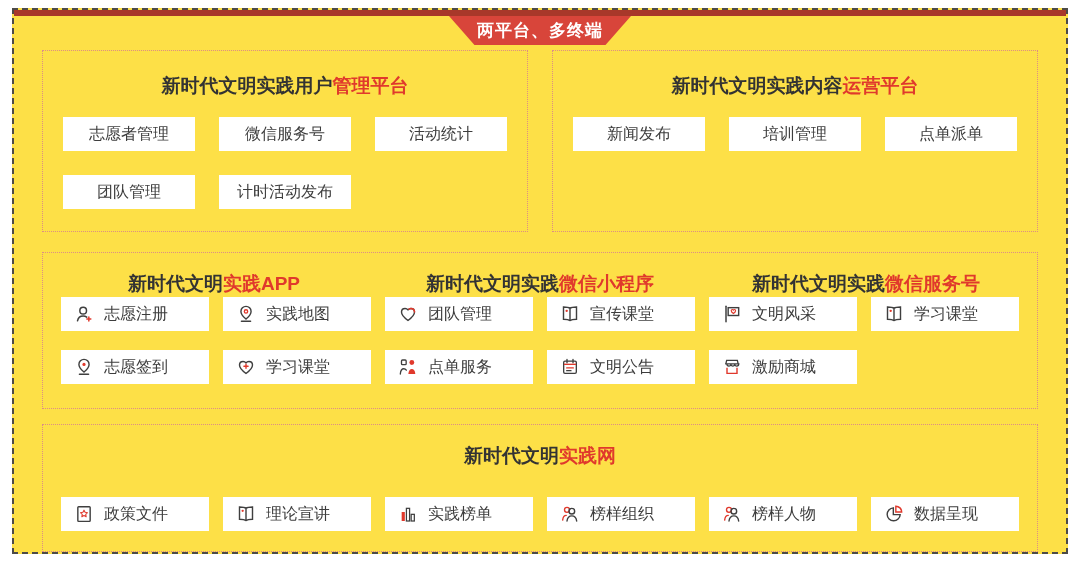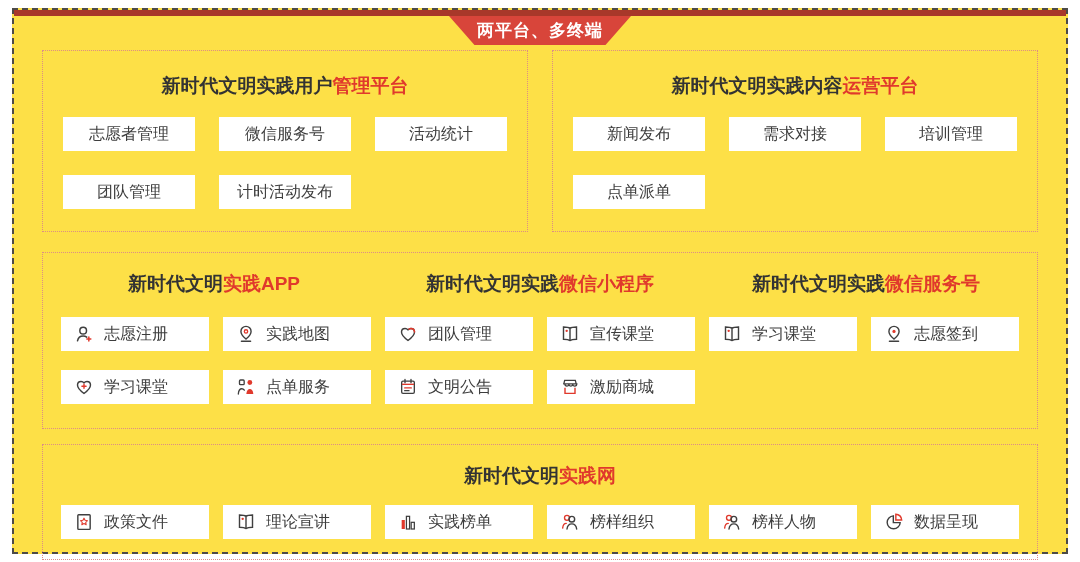--- a/index.html
+++ b/index.html
@@ -17,30 +17,30 @@
   .panel { border: 1px dotted #dd8d85; }
   .panel.half { flex: 1; padding: 16px 20px 22px; }
   .panel-title { text-align: center; font-size: 19px; font-weight: bold;
     color: #333333; margin: 6px 0 18px; }
   .accent { color: #e0392c; }
   .btn-grid { display: grid; grid-template-columns: repeat(3, 1fr);
     column-gap: 16px; row-gap: 18px; gap: 24px; }
   .btn { background: #ffffff; height: 34px; display: flex; align-items: center;
     justify-content: center; font-size: 16px; color: #3d3d3d; }
   .panel.wide { margin-top: 20px; padding: 14px 18px 24px; }
-  .group-titles { display: grid; grid-template-columns: repeat(3, 1fr); margin: 4px 0 20px; gap: 20px; }
+  .group-titles { display: grid; grid-template-columns: repeat(3, 1fr); margin: 4px 0 0; gap: 20px; }
   .group-titles .panel-title { margin: 0; }
   .item-grid { display: grid; grid-template-columns: repeat(6, 1fr);
     column-gap: 14px; row-gap: 19px; }
   .item { background: #ffffff; height: 34px; display: flex; align-items: center;
     gap: 10px; padding-left: 13px; font-size: 16px; color: #3d3d3d; }
   .item .icon { width: 20px; height: 20px; flex: none; display: flex; }
   .item .icon svg { width: 20px; height: 20px; }
   .panel.bottom { margin-top: 15px; padding: 14px 18px 20px; }
-  .panel.bottom .panel-title { margin: 4px 0 16px; }
+  .panel.bottom .panel-title { margin: 4px 0 28px; }
   .spacer-cell { visibility: hidden; }
 </style>
 </head>
 <body>
 
 <div class="frame">
   <div class="topbar"></div>
   <div class="badge">
     <span>两平台、多终端</span>
   </div>
@@ -59,21 +59,20 @@
           <div class="btn">团队管理</div>
           <div class="btn">计时活动发布</div>
         </div>
       </div>
       <div class="panel half">
         <div class="panel-title">
           <span>新时代文明实践内容</span><span class="accent">运营平台</span>
         </div>
         <div class="btn-grid">
           <div class="btn">新闻发布</div>
-          <div class="btn">需求对接</div>
           <div class="btn">培训管理</div>
           <div class="btn">点单派单</div>
         </div>
       </div>
     </div>
 
     <div class="panel wide">
       <div class="group-titles">
         <div class="panel-title">
           <span>新时代文明</span><span class="accent">实践APP</span>
@@ -117,20 +116,30 @@
         </div>
         <div class="item">
           <span class="icon">
               <svg viewBox="0 0 24 24">
                 <path d="M12 5.2C10.6 4 8.6 3.6 4.2 3.6v14.6c4.4 0 6.4.5 7.8 1.7 1.4-1.2 3.4-1.7 7.8-1.7V3.6c-4.4 0-6.4.4-7.8 1.6z" fill="none" stroke="#3f3f3f" stroke-width="1.7"></path>
                 <path d="M12 5.2v14.7" stroke="#3f3f3f" stroke-width="1.7"></path>
                 <circle cx="8" cy="8.2" r="1.4" fill="#e0392c"></circle>
               </svg>
             </span>
           <span>宣传课堂</span>
+        </div>
+        <div class="item">
+          <span class="icon">
+              <svg viewBox="0 0 24 24">
+                <path d="M4.8 2.8v18.4" stroke="#3f3f3f" stroke-width="1.8" stroke-linecap="round"></path>
+                <rect x="7.4" y="4.4" width="12.6" height="9.4" fill="none" stroke="#3f3f3f" stroke-width="1.7"></rect>
+                <path d="M13.7 11.4c-1.7-1.2-2.6-2.3-2.6-3.4 0-.8.6-1.4 1.3-1.4.5 0 1 .3 1.3.7.3-.4.8-.7 1.3-.7.7 0 1.3.6 1.3 1.4 0 1.1-.9 2.2-2.6 3.4z" fill="none" stroke="#e0392c" stroke-width="1.4"></path>
+              </svg>
+            </span>
+          <span>文明风采</span>
         </div>
         <div class="item">
           <span class="icon">
               <svg viewBox="0 0 24 24">
                 <path d="M12 5.2C10.6 4 8.6 3.6 4.2 3.6v14.6c4.4 0 6.4.5 7.8 1.7 1.4-1.2 3.4-1.7 7.8-1.7V3.6c-4.4 0-6.4.4-7.8 1.6z" fill="none" stroke="#3f3f3f" stroke-width="1.7"></path>
                 <path d="M12 5.2v14.7" stroke="#3f3f3f" stroke-width="1.7"></path>
                 <circle cx="8" cy="8.2" r="1.4" fill="#e0392c"></circle>
               </svg>
             </span>
           <span>学习课堂</span>

